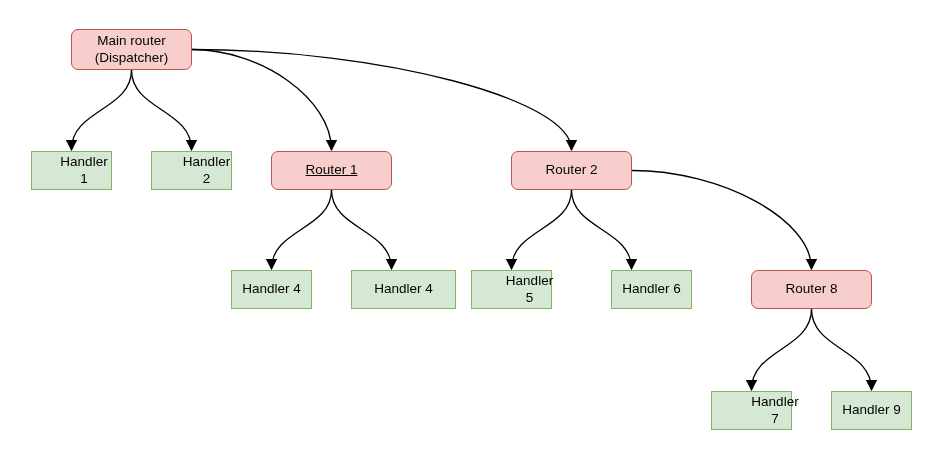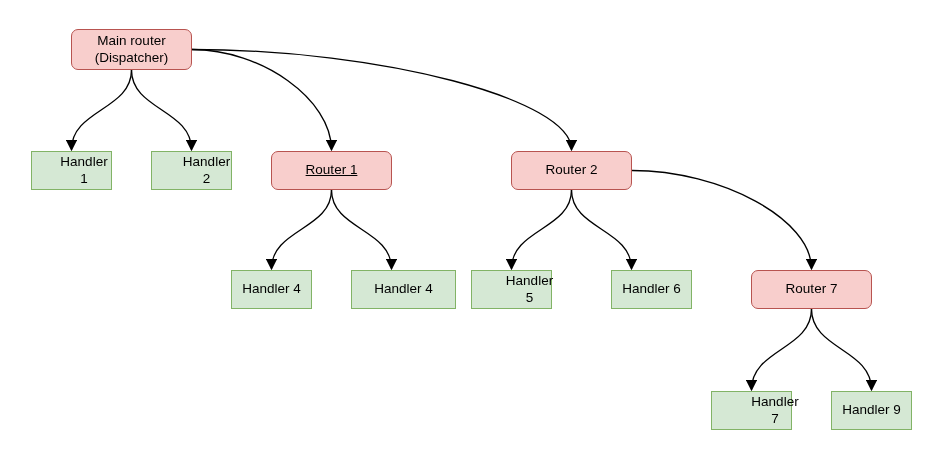--- a/index.html
+++ b/index.html
@@ -96,21 +96,21 @@
     <div class="node handler" style="left: 351px; top: 270px; width: 105px; height: 39px;">
       <div>Handler 4</div>
     </div>
     <div class="node handler" style="left: 471px; top: 270px; width: 81px; height: 39px; padding-left: 36px;">
       <div>Handler 5</div>
     </div>
     <div class="node handler" style="left: 591px; top: 270px; width: 81px; height: 39px; margin-left: 20px;">
       <div>Handler 6</div>
     </div>
     <div class="node router" style="left: 751px; top: 270px; width: 121px; height: 39px;">
-      <div>Router 7</div>
+      <div>Router 8</div>
     </div>
     <div class="node handler" style="left: 711px; top: 391px; width: 81px; height: 39px; padding-left: 47px;">
       <div>Handler 7</div>
     </div>
     <div class="node handler" style="left: 831px; top: 391px; width: 81px; height: 39px;">
       <div>Handler 9</div>
     </div>
   </div>
 
 </body></html>

